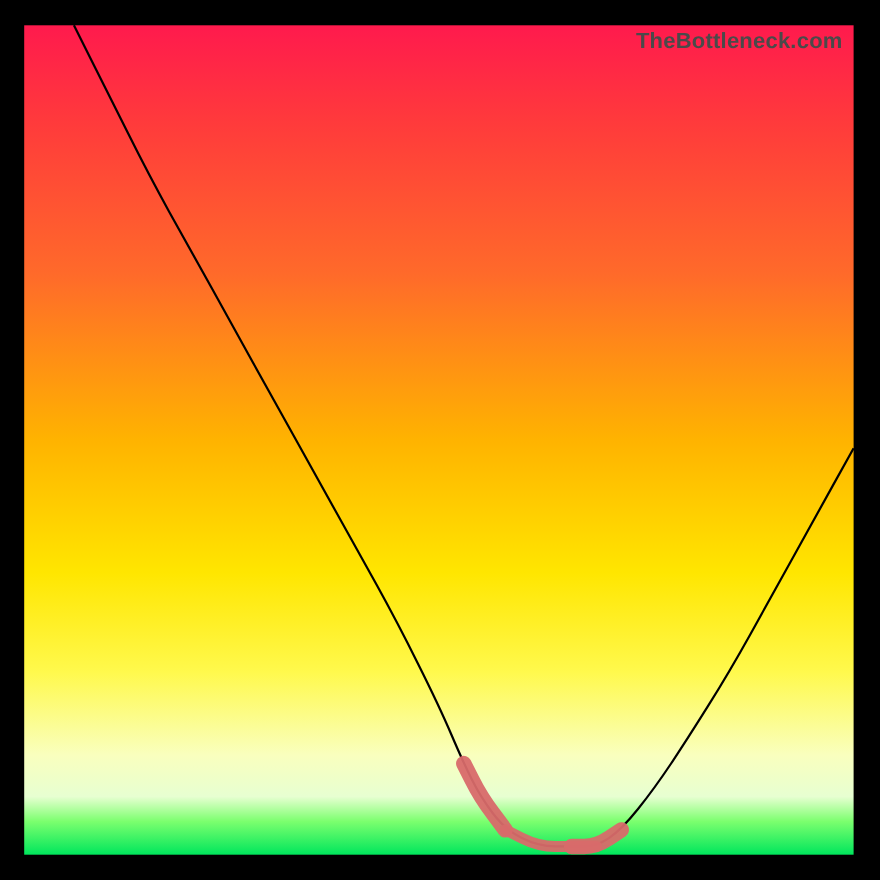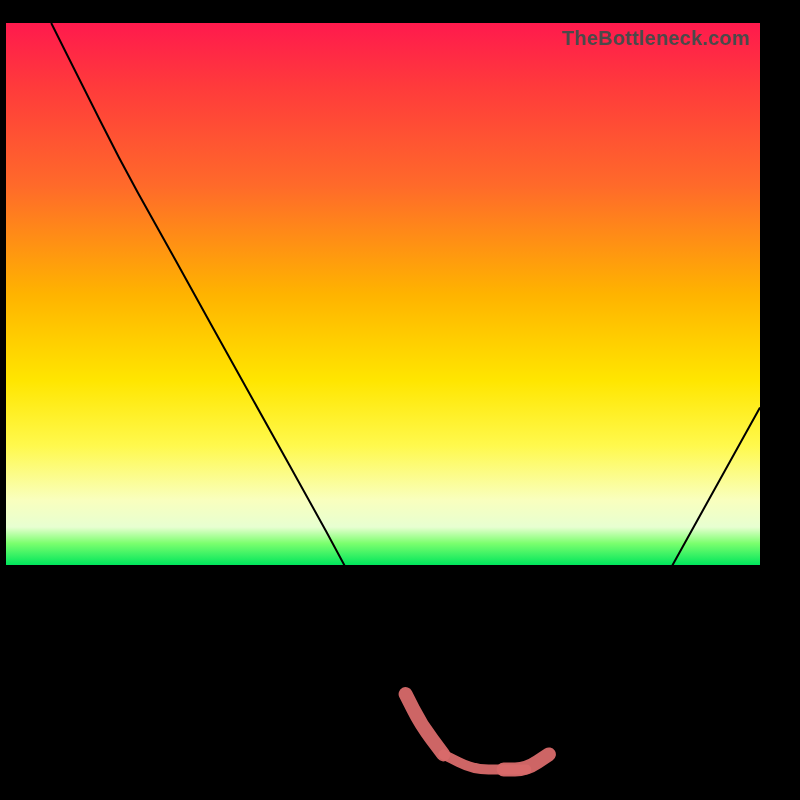--- a/index.html
+++ b/index.html
@@ -12,24 +12,24 @@
     overflow: hidden;
   }
   .frame {
     position: relative;
     width: 800px;
     height: 800px;
     background: #000;
   }
   .plot-area {
     position: absolute;
-    left: 6px;
+    left: 22px;
     top: 23px;
     width: 754px;
-    height: 542px;
+    height: 754px;
     background: linear-gradient(to bottom,
       #ff1a4d 0%,
       #ff3b3b 12%,
       #ff6a2a 30%,
       #ffb300 50%,
       #ffe600 66%,
       #fff94d 78%,
       #f9ffbe 88%,
       #e7ffd1 93%,
       #7bff6e 96%,

